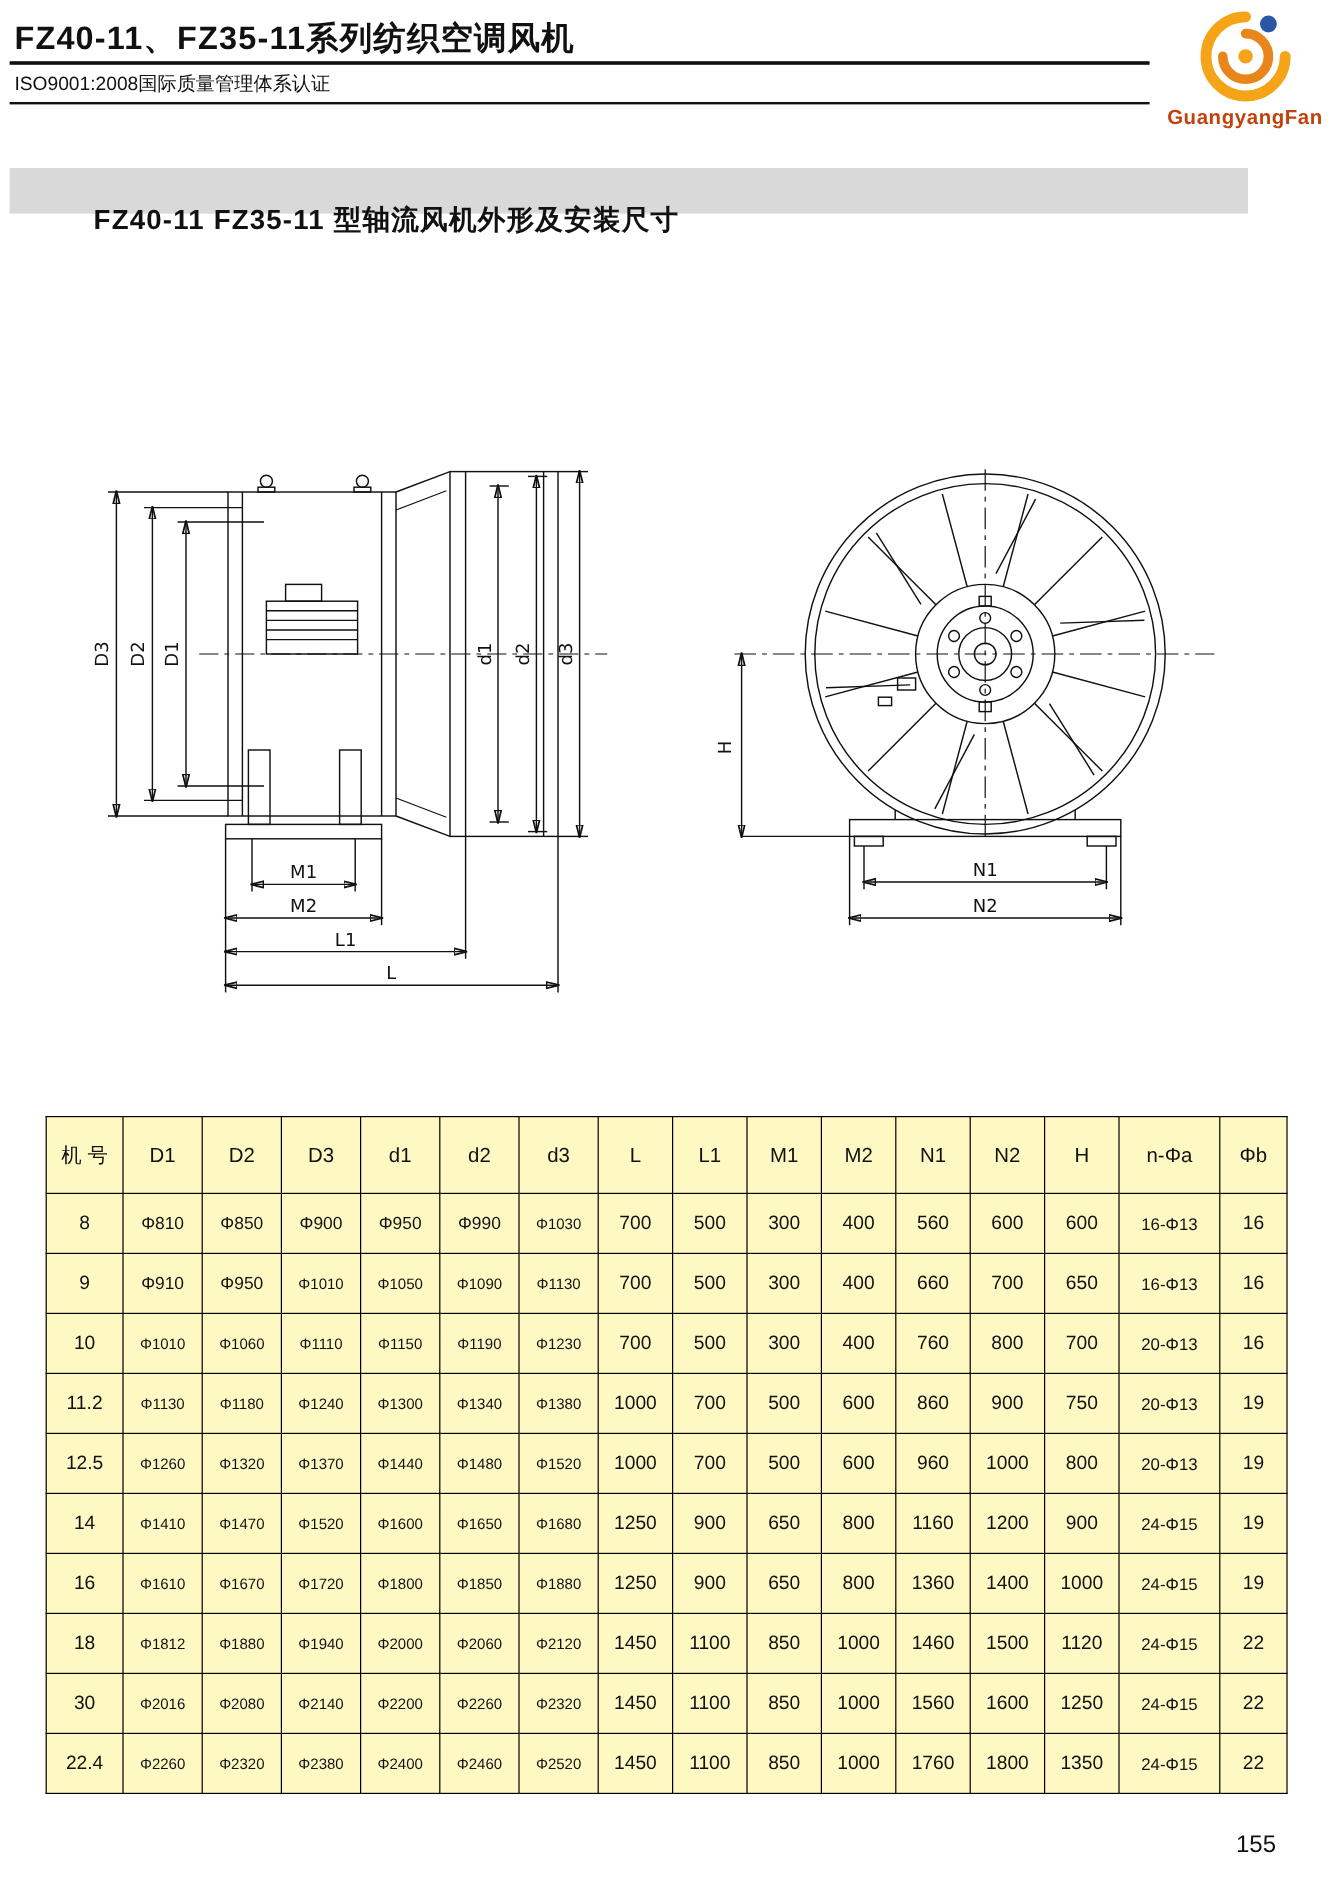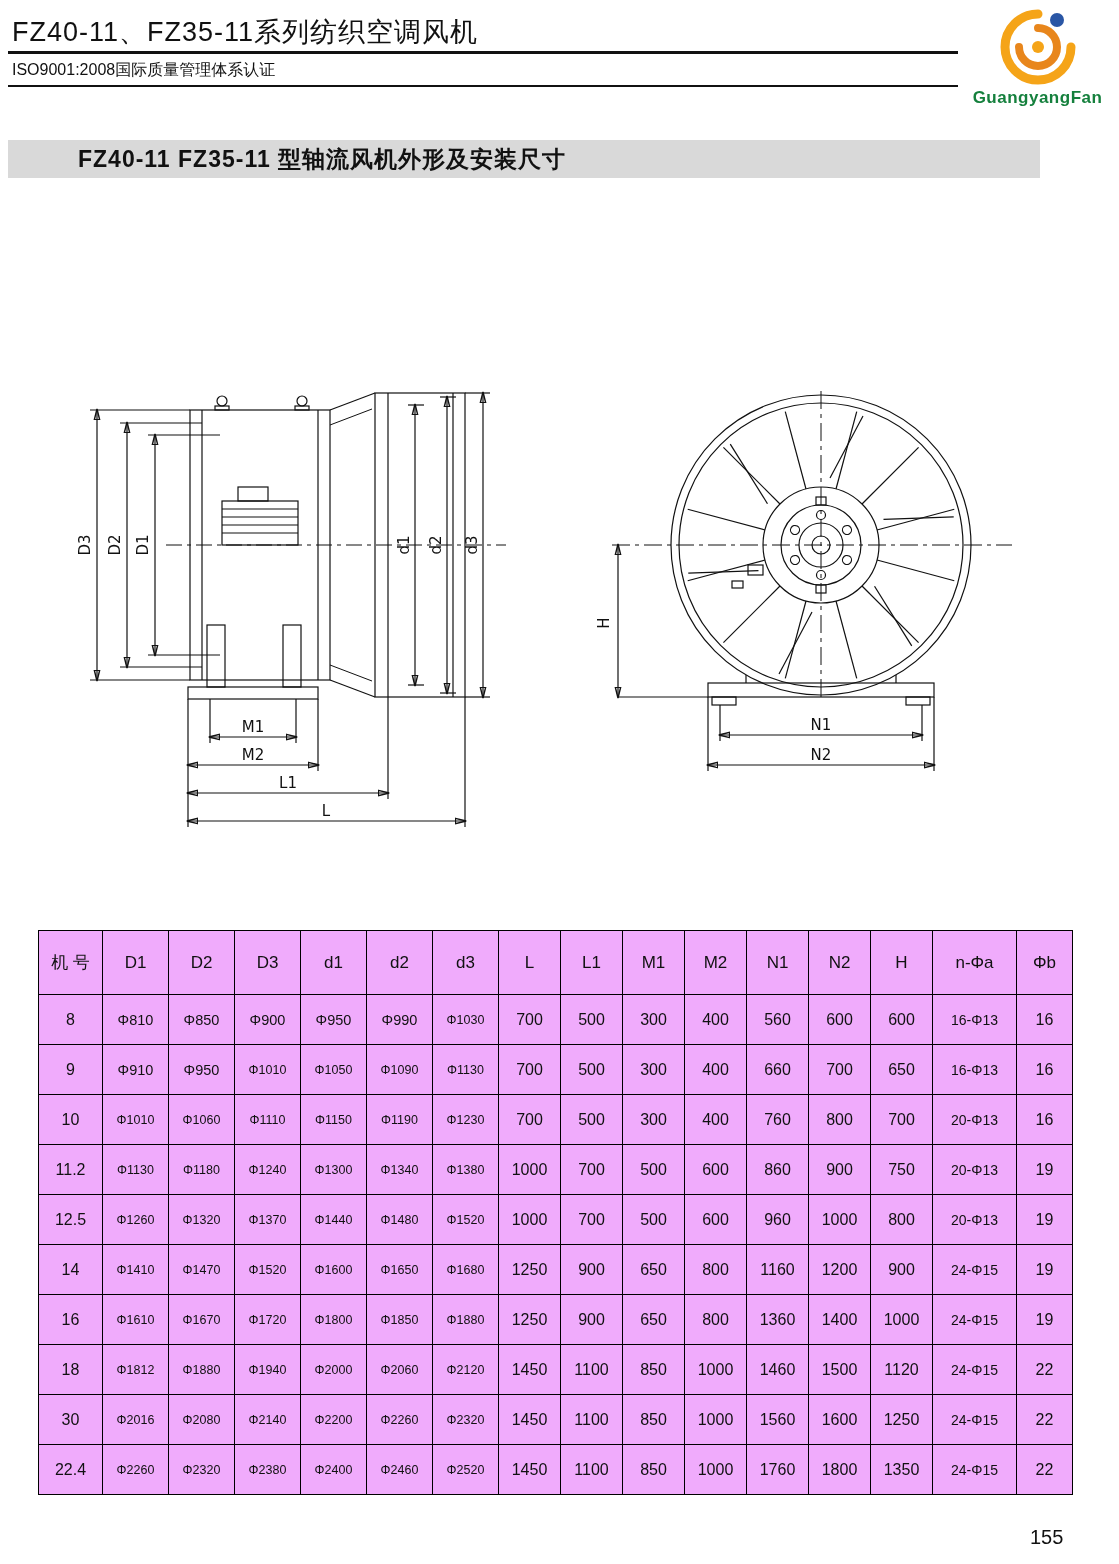--- a/index.html
+++ b/index.html
@@ -6,50 +6,50 @@
   html,body { background:#ffffff; }
   body {
     position:relative;
     width:1119px; height:1564px;
     font-family:"Liberation Sans", sans-serif;
     color:#111;
     overflow:hidden;
   }
   .title {
     position:absolute; left:12px; top:14px;
-    font-size:27px; font-weight:normal; letter-spacing:1px;
+    font-size:27px; font-weight:bold; letter-spacing:1px;
   }
   .rule-thick { position:absolute; left:8px; top:51px; width:950px; height:3px; background:#111; }
   .subtitle { position:absolute; left:12px; top:60px; font-size:16px; }
   .rule-thin { position:absolute; left:8px; top:85px; width:950px; height:2px; background:#111; }
 
   .logo { position:absolute; left:960px; top:8px; width:155px; text-align:center; }
   .logo svg { display:block; margin:0 auto; }
-  .logo-text { margin-top:2px; font-size:17px; font-weight:bold; color:#15803d; letter-spacing:0.5px; }
+  .logo-text { margin-top:2px; font-size:17px; font-weight:bold; color:#c2410c; letter-spacing:0.5px; }
 
   .section-bar {
     position:absolute; left:8px; top:140px; width:1032px; height:38px;
     background:#d9d9d9;
   }
   .section-title {
     display:inline-block; padding-left:70px; line-height:38px;
-    font-size:23px; font-weight:bold; letter-spacing:1px;
+    font-size:23px; font-weight:bold; letter-spacing:1px;margin-top:24px;
   }
 
   .drawing { position:absolute; }
   .drawing.side  { left:70px;  top:385px; }
   .drawing.front { left:596px; top:383px; }
   .drawing line, .drawing rect, .drawing circle, .drawing path { stroke:#111; fill:none; stroke-width:1.2px; }
   .drawing .thin { stroke-width:1px; }
   .drawing text { font-family:"DejaVu Sans","Liberation Sans",sans-serif; font-size:15px; fill:#111; stroke:none; }
 
   table.dims {
     position:absolute; left:38px; top:930px;
     border-collapse:collapse; table-layout:fixed;
-    background:#f0abfc;
+    background:#fef9c3;
     padding-left:20px;
   }
   .dims th, .dims td {
     border:1.5px solid #000; text-align:center; vertical-align:middle; padding:0;
     overflow:hidden; white-space:nowrap;
   }
   .dims th { height:64px; font-size:17px; font-weight:500; }
   .dims td { height:50px; font-size:16px; }
   .dims td.phi { font-size:14.5px; }
   .dims td.phi.small { font-size:12.5px; }

